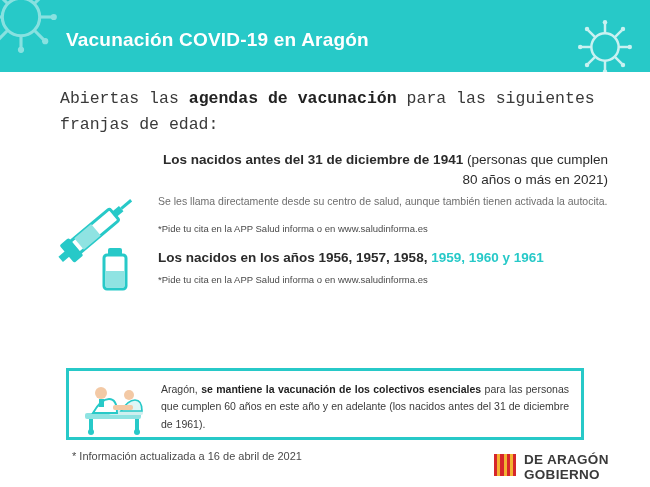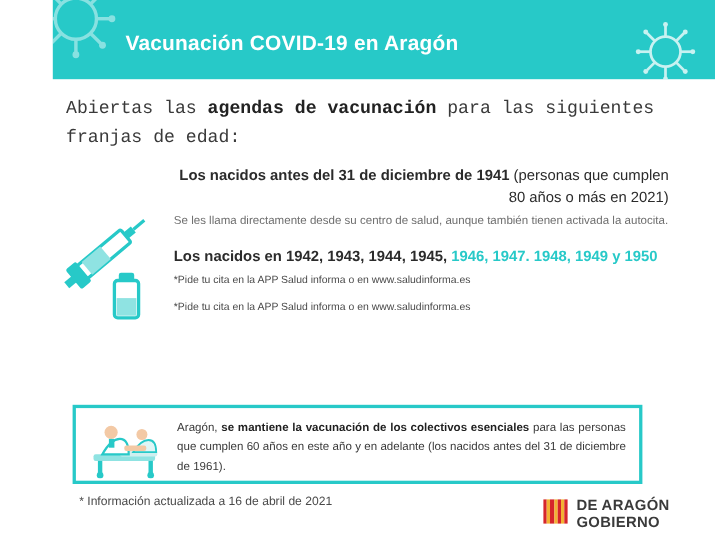--- a/index.html
+++ b/index.html
@@ -12,21 +12,20 @@
     background: #ffffff;
     font-family: "Liberation Sans", sans-serif;
     overflow: hidden;
   }
   .poster {
     position: relative;
     width: 650px;
     height: 487px;
     background: #ffffff;
     box-sizing: border-box;
-    padding-left: 48px;
   }
 
   
   .header {
     position: relative;
     height: 72px;
     background: #27c9c8;
     overflow: hidden;
   }
   .header-title {
@@ -252,27 +251,27 @@
   <div class="blocks">
 
     <div class="blk">
       <div class="blk-head">
         <span class="bold">Los nacidos antes del 31 de diciembre de 1941</span><span class="normal"> (personas que cumplen 80 años o más en 2021)</span>
       </div>
       <div class="blk-sub just">Se les llama directamente desde su centro de salud, aunque también tienen activada la autocita.</div>
     </div>
 
     <div class="blk" style="margin-top:14px;">
+      <div class="blk-note">*Pide tu cita en la APP Salud informa o en www.saludinforma.es</div>
+    </div>
+
+    <div class="blk" style="margin-top:14px;">
       <div class="blk-head just">
-        <span class="bold">Los nacidos en 1942, 1943, 1944, 1945, </span><span class="teal">1946, 1947. 1948, 1949 y 1950</span>
+        <span class="bold">Los nacidos en los años 1956, 1957, 1958, </span><span class="teal">1959, 1960 y 1961</span>
       </div>
-      <div class="blk-note">*Pide tu cita en la APP Salud informa o en www.saludinforma.es</div>
-    </div>
-
-    <div class="blk" style="margin-top:14px;">
       <div class="blk-note">*Pide tu cita en la APP Salud informa o en www.saludinforma.es</div>
     </div>
 
   </div>
 
   <div class="callout">
     <svg class="doctor" viewBox="0 0 78 56">
       <rect x="6" y="34" width="56" height="6" rx="2" fill="#8fe3e2"></rect>
       <rect x="30" y="30" width="34" height="6" rx="2" fill="#cfefef"></rect>
       <rect x="10" y="40" width="4" height="12" fill="#27c9c8"></rect>

